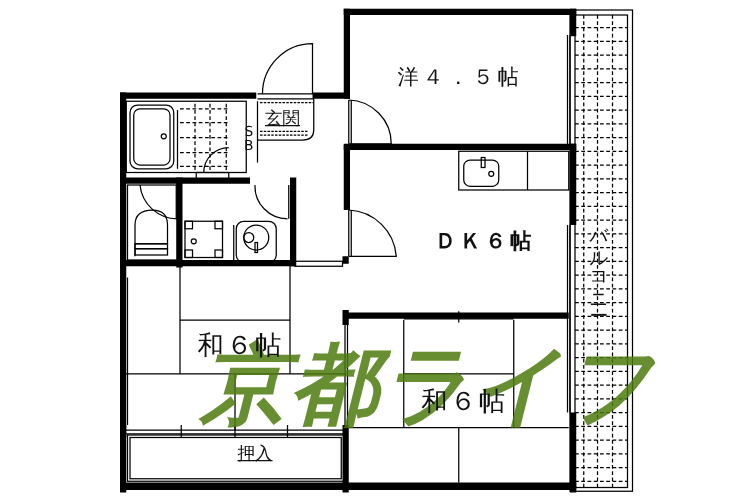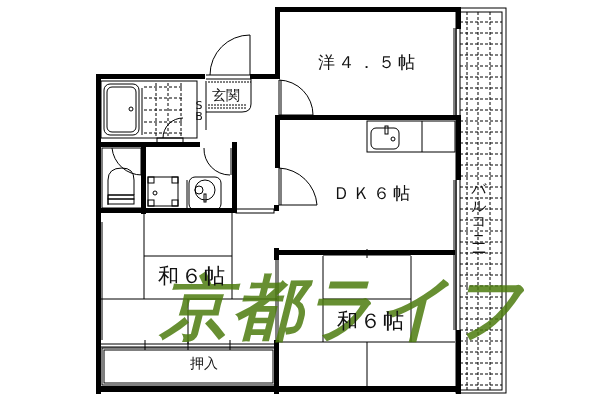--- a/index.html
+++ b/index.html
@@ -1,21 +1,21 @@
 <!DOCTYPE html>
 <html><head>
 <meta charset="utf-8">
 <style>
   html, body { margin:0; padding:0; background:#ffffff; }
   body { width:600px; height:400px; overflow:hidden; position:relative; font-family:"DejaVu Sans", sans-serif; }
   #plan { position:absolute; left:0; top:0; width:600px; height:400px; }
   .lbl { position:absolute; color:#111; font-family:"DejaVu Sans", sans-serif; white-space:nowrap; line-height:1; }
   .room-lg { font-size:17px; letter-spacing:3px; }
   .room-md { font-size:21px; letter-spacing:2px; }
-  .small { font-size:14px; }
+  .small { font-size:14px;text-decoration:underline; }
   .vert { writing-mode:vertical-rl; font-size:15px; letter-spacing:1px; }
   .sb { font-size:11px; line-height:11px; width:10px; text-align:center; }
   .wm { position:absolute; left:160px; top:262px; font-size:70px; font-weight:bold; color:#4d7c0f; letter-spacing:2px; font-style:italic; opacity:0.85; z-index:0; }
   .lbl { z-index:2;text-align:center; }
 </style>
 </head>
 <body>
 
 <svg id="plan" viewBox="0 0 600 400" xmlns="http://www.w3.org/2000/svg">
   <g fill="none" stroke="#000" stroke-width="1">
@@ -206,19 +206,19 @@
     <rect x="274" y="248" width="5" height="12"></rect>
     <rect x="274" y="340" width="5" height="54"></rect>
     <rect x="96" y="386" width="365" height="6"></rect>
     <rect x="96" y="340" width="5" height="10"></rect>
   </g>
 </svg>
 
 <div class="wm">京都ライフ</div>
 
 <div class="lbl room-lg" style="left:318px; top:54px;">洋４．５帖</div>
-<div class="lbl room-lg" style="left:333px; top:185px;">ＤＫ６帖</div>
+<div class="lbl room-lg" style="left:348px; top:185px;font-weight:bold;">ＤＫ６帖</div>
 <div class="lbl room-md" style="left:158px; top:266px;">和６帖</div>
 <div class="lbl room-md" style="left:337px; top:311px;">和６帖</div>
 <div class="lbl small" style="left:212px; top:88px;">玄関</div>
 <div class="lbl small" style="left:190px; top:356px;">押入</div>
 <div class="lbl vert" style="left:471px; top:172px;">バルコニー</div>
 <div class="lbl sb" style="left:194px; top:100px;">S<br>B</div>
 
 </body></html>

